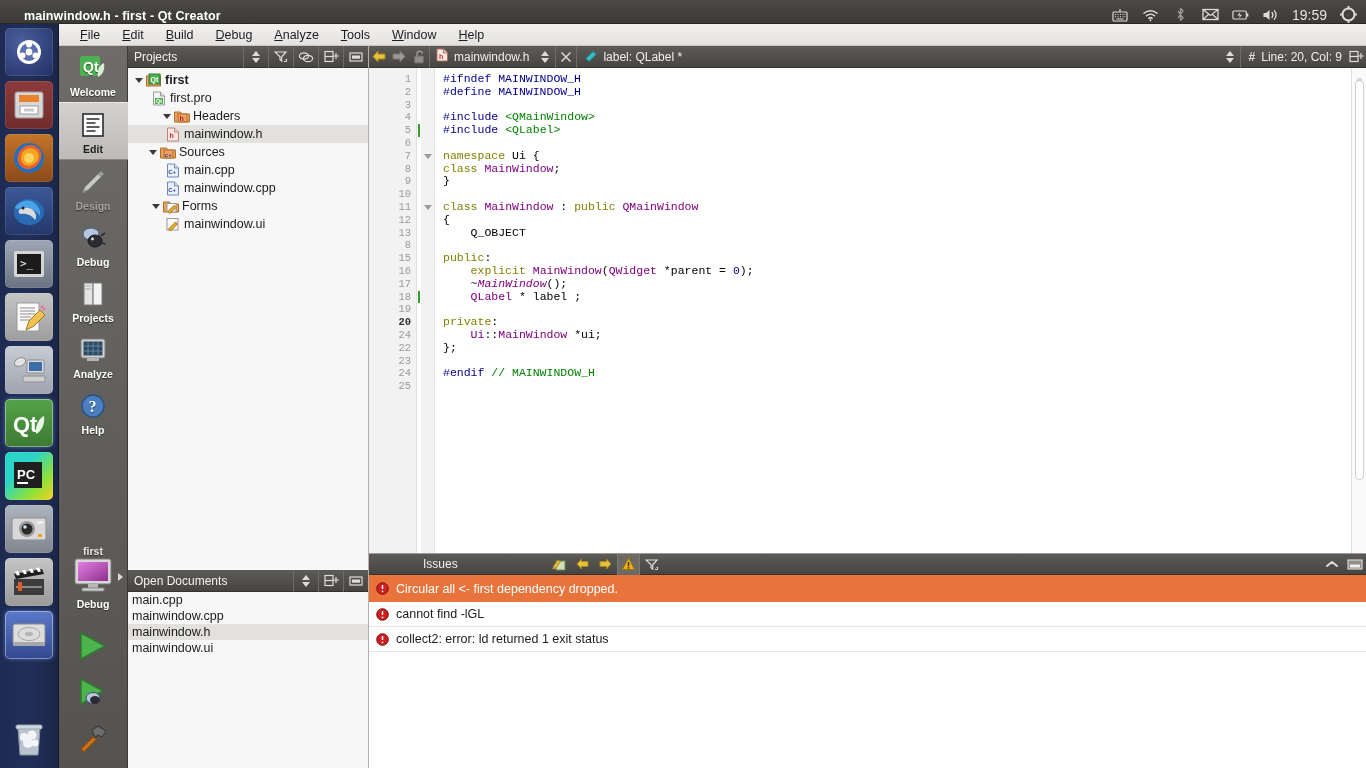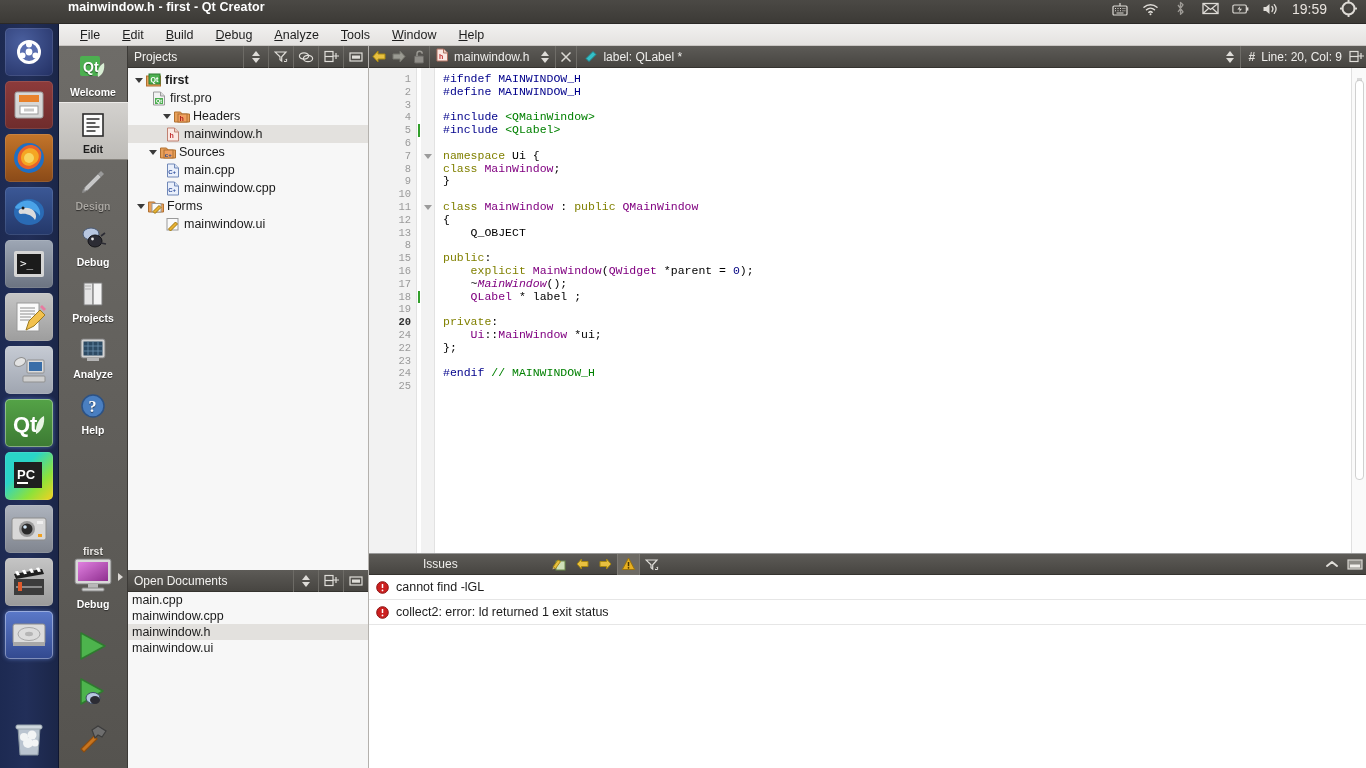--- a/index.html
+++ b/index.html
@@ -10,23 +10,22 @@
     background:#3b3b37;
     color:#202020;
     -webkit-font-smoothing:antialiased;
   }
   .screen { position:relative; width:1366px; height:768px; }
 
   
   .unity-panel {
     position:absolute; left:0; top:0; width:1366px; height:24px;
     background:linear-gradient(to bottom,#4b4945,#3c3a36);
-    display:flex; align-items:flex-start;
+    display:flex; align-items:flex-end;
     border-bottom:1px solid #2b2927;
-    padding-left:44px;
   }
   .win-title {
     color:#ffffff; font-weight:bold; font-size:12.5px;
     margin-left:24px; letter-spacing:.1px;
   }
   .tray { margin-left:auto; display:flex; align-items:center; gap:13px; padding-right:9px; }
   .tray .tray-ico { display:flex; align-items:center; justify-content:center; width:17px; height:17px; }
   .tray svg { display:block; }
   .tray .clock { color:#e8e3de; font-size:14px; }
 
@@ -638,21 +637,21 @@
             <span class="tico">
               <svg width="14" height="15" viewBox="0 0 14 15">
                   <path d="M1.5 1h7l4 4v9h-11z" fill="#eaf0fb" stroke="#7088b8"></path>
                   <path d="M8.5 1v4h4" fill="#d4e0f4" stroke="#7088b8"></path>
                   <text x="2.2" y="11" font-family="sans-serif" font-size="6" font-weight="bold" fill="#2a4a9a">C+</text>
                 </svg>
             </span>
             <span>mainwindow.cpp</span>
           </div>
 
-          <div class="trow" style="padding-left:6px">
+          <div class="trow" style="padding-left:21px">
             <span class="tw">
                 <span class="tri-d"></span>
               </span>
             <span class="tico">
               <svg width="16" height="15" viewBox="0 0 16 15">
                   <path d="M0.5 3h6l1.5 2h7.5v8H0.5z" fill="#e8a05a" stroke="#b07030"></path>
                   <rect x="4" y="4.5" width="9" height="8.5" fill="#fafafa" stroke="#9a9a9a"></rect>
                   <path d="M5 12.5l6-6 2 2-6 6z" fill="#e8b030" stroke="#a07810"></path>
                 </svg>
             </span>
@@ -910,20 +909,30 @@
                 </svg>
             </span>
             <span class="ih-btn">
               <svg width="16" height="13" viewBox="0 0 16 13">
                   <rect x="1" y="2" width="14" height="9" fill="#8f8d88" stroke="#d8d5d0" stroke-width="1.2"></rect>
                   <rect x="3" y="6.5" width="10" height="3" fill="#f0eeea"></rect>
                 </svg>
             </span>
           </div>
           <div class="issue-list">
+            <div class="issue-row sel">
+              <span class="err-ico">
+                <svg width="13" height="13" viewBox="0 0 13 13">
+                    <circle cx="6.5" cy="6.5" r="5.8" fill="#cc1f1f" stroke="#8a0f0f"></circle>
+                    <path d="M6.5 3v4" stroke="#fff" stroke-width="1.5"></path>
+                    <circle cx="6.5" cy="9.4" r=".9" fill="#fff"></circle>
+                  </svg>
+              </span>
+              <span>Circular all &lt;- first dependency dropped.</span>
+            </div>
             <div class="issue-row">
               <span class="err-ico">
                 <svg width="13" height="13" viewBox="0 0 13 13">
                     <circle cx="6.5" cy="6.5" r="5.8" fill="#cc1f1f" stroke="#8a0f0f"></circle>
                     <path d="M6.5 3v4" stroke="#fff" stroke-width="1.5"></path>
                     <circle cx="6.5" cy="9.4" r=".9" fill="#fff"></circle>
                   </svg>
               </span>
               <span>cannot find -lGL</span>
             </div>

